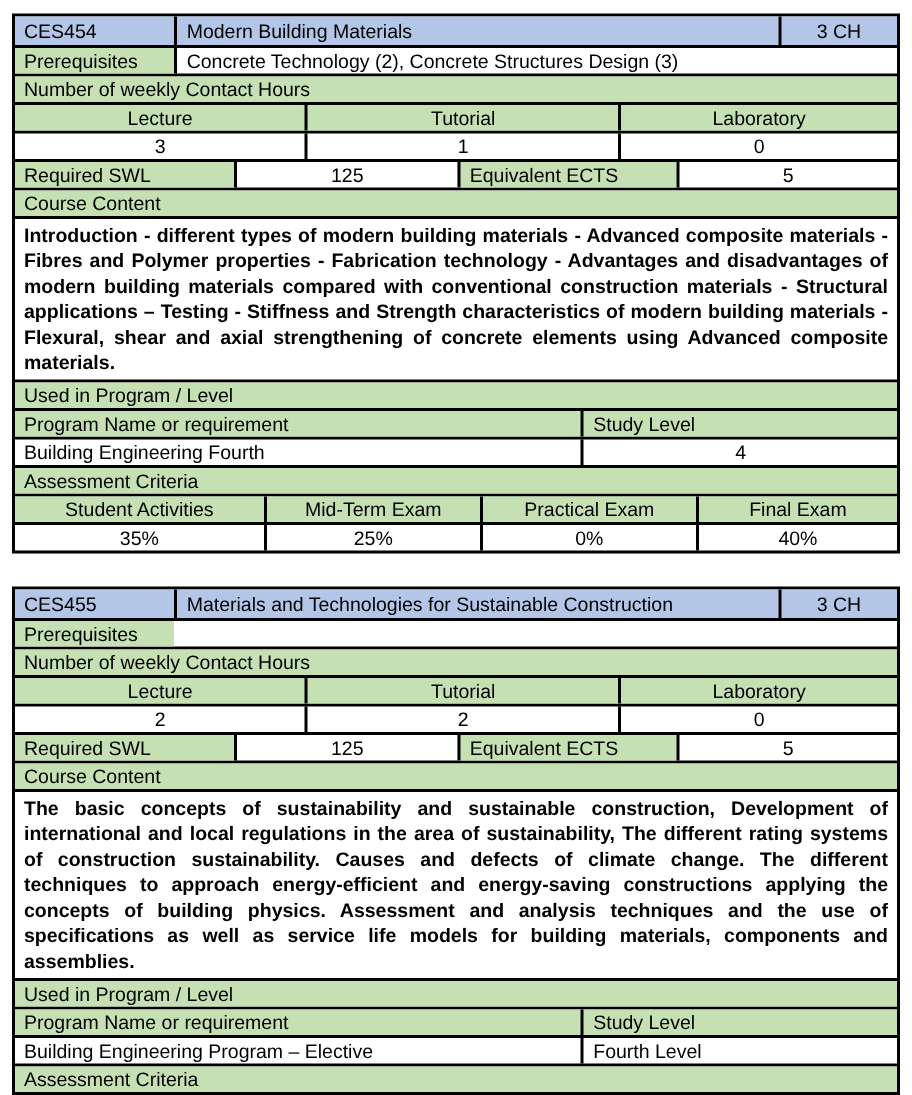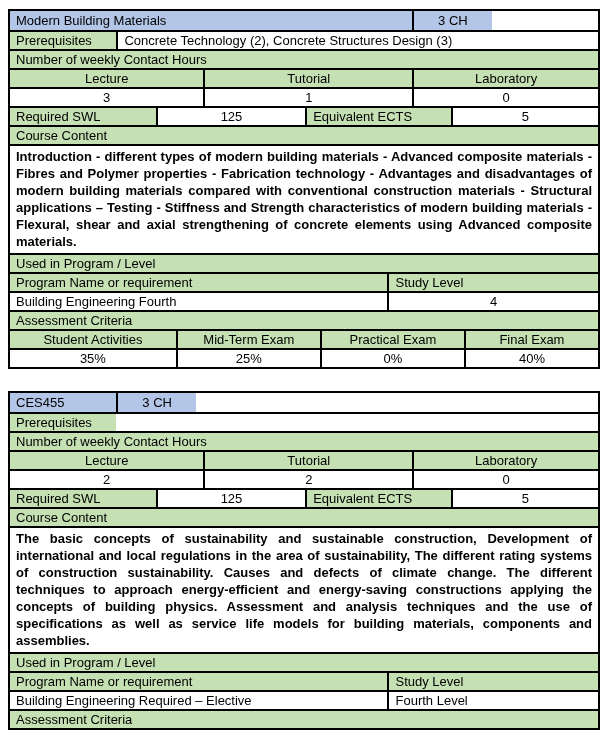--- a/index.html
+++ b/index.html
@@ -48,20 +48,21 @@
   .c-pn { width: 64.2%; } .c-sl { width: 35.8%; }
   .c-a1 { width: 28.2%; } .c-a2 { width: 24.5%; } .c-a3 { width: 24.5%; } .c-a4 { width: 22.8%; }
 </style>
 </head>
 <body>
 
 <div class="page">
 
   <div class="tbl">
     <div class="row">
+      <div class="cell blue c-code">CES454</div>
       <div class="cell blue c-title">Modern Building Materials</div>
       <div class="cell blue c-ch center">3 CH</div>
     </div>
     <div class="row">
       <div class="cell green c-prql">Prerequisites</div>
       <div class="cell c-prqv">Concrete Technology (2), Concrete Structures Design (3)</div>
     </div>
     <div class="row">
       <div class="cell green full">Number of weekly Contact Hours</div>
     </div>
@@ -111,20 +112,21 @@
       <div class="cell c-a1 center">35%</div>
       <div class="cell c-a2 center">25%</div>
       <div class="cell c-a3 center">0%</div>
       <div class="cell c-a4 center">40%</div>
     </div>
   </div>
 
   <div class="tbl">
     <div class="row">
       <div class="cell blue c-code">CES455</div>
+      <div class="cell blue c-title">Materials and Technologies for Sustainable Construction</div>
       <div class="cell blue c-ch center">3 CH</div>
     </div>
     <div class="row">
       <div class="cell green c-prql">Prerequisites</div>
     </div>
     <div class="row">
       <div class="cell green full">Number of weekly Contact Hours</div>
     </div>
     <div class="row">
       <div class="cell green c-h1 center">Lecture</div>
@@ -149,21 +151,21 @@
       <div class="cell para full">The basic concepts of sustainability and sustainable construction, Development of international and local regulations in the area of sustainability, The different rating systems of construction sustainability. Causes and defects of climate change. The different techniques to approach energy-efficient and energy-saving constructions applying the concepts of building physics. Assessment and analysis techniques and the use of specifications as well as service life models for building materials, components and assemblies.</div>
     </div>
     <div class="row">
       <div class="cell green full">Used in Program / Level</div>
     </div>
     <div class="row">
       <div class="cell green c-pn">Program Name or requirement</div>
       <div class="cell green c-sl">Study Level</div>
     </div>
     <div class="row">
-      <div class="cell c-pn">Building Engineering Required – Elective</div>
+      <div class="cell c-pn">Building Engineering Program – Elective</div>
       <div class="cell c-sl">Fourth Level</div>
     </div>
     <div class="row">
       <div class="cell green full">Assessment Criteria</div>
     </div>
     <div class="row">
       <div class="cell green c-a1 center">Student Activities</div>
       <div class="cell green c-a2 center">Mid-Term Exam</div>
       <div class="cell green c-a3 center">Practical Exam</div>
       <div class="cell green c-a4 center">Final Exam</div>

